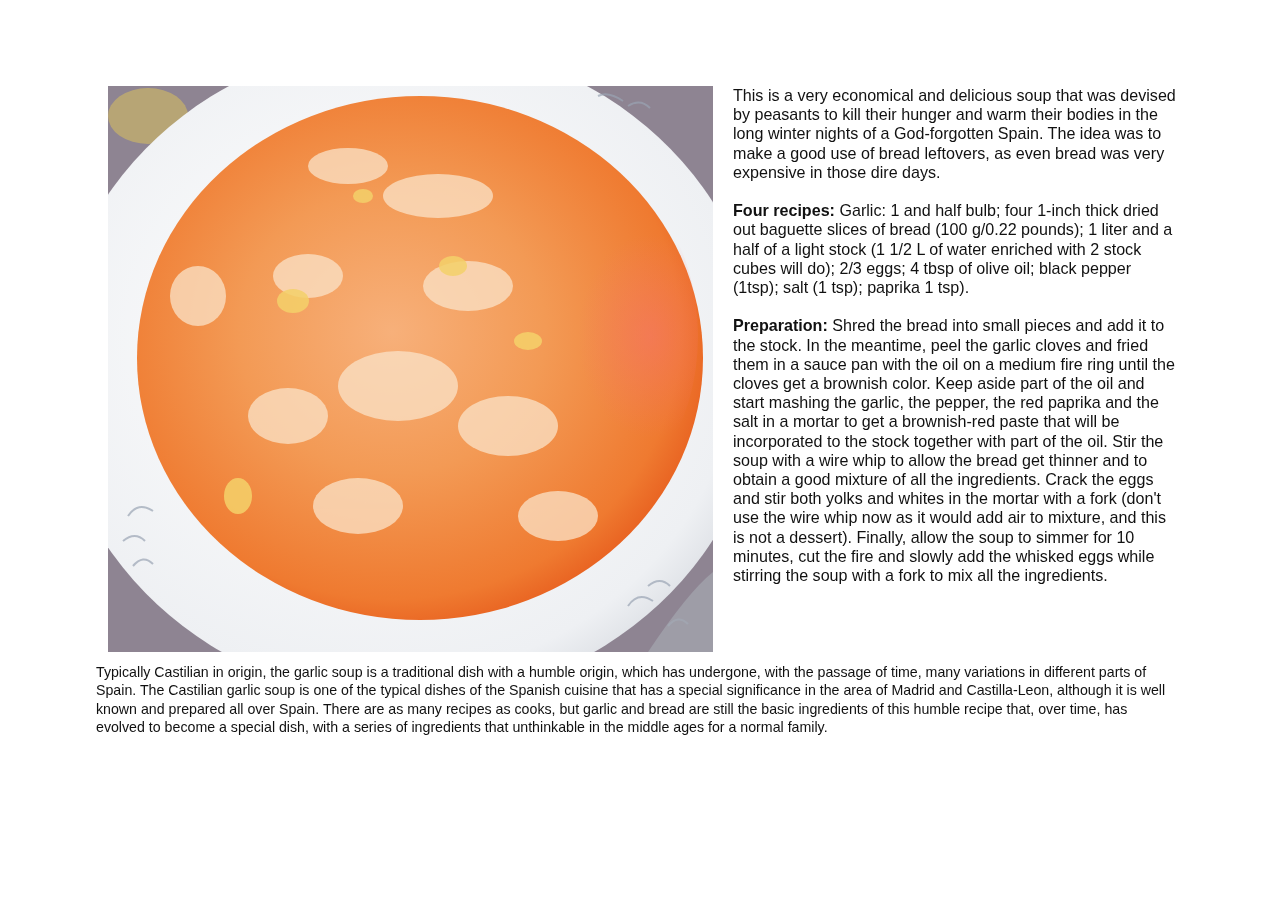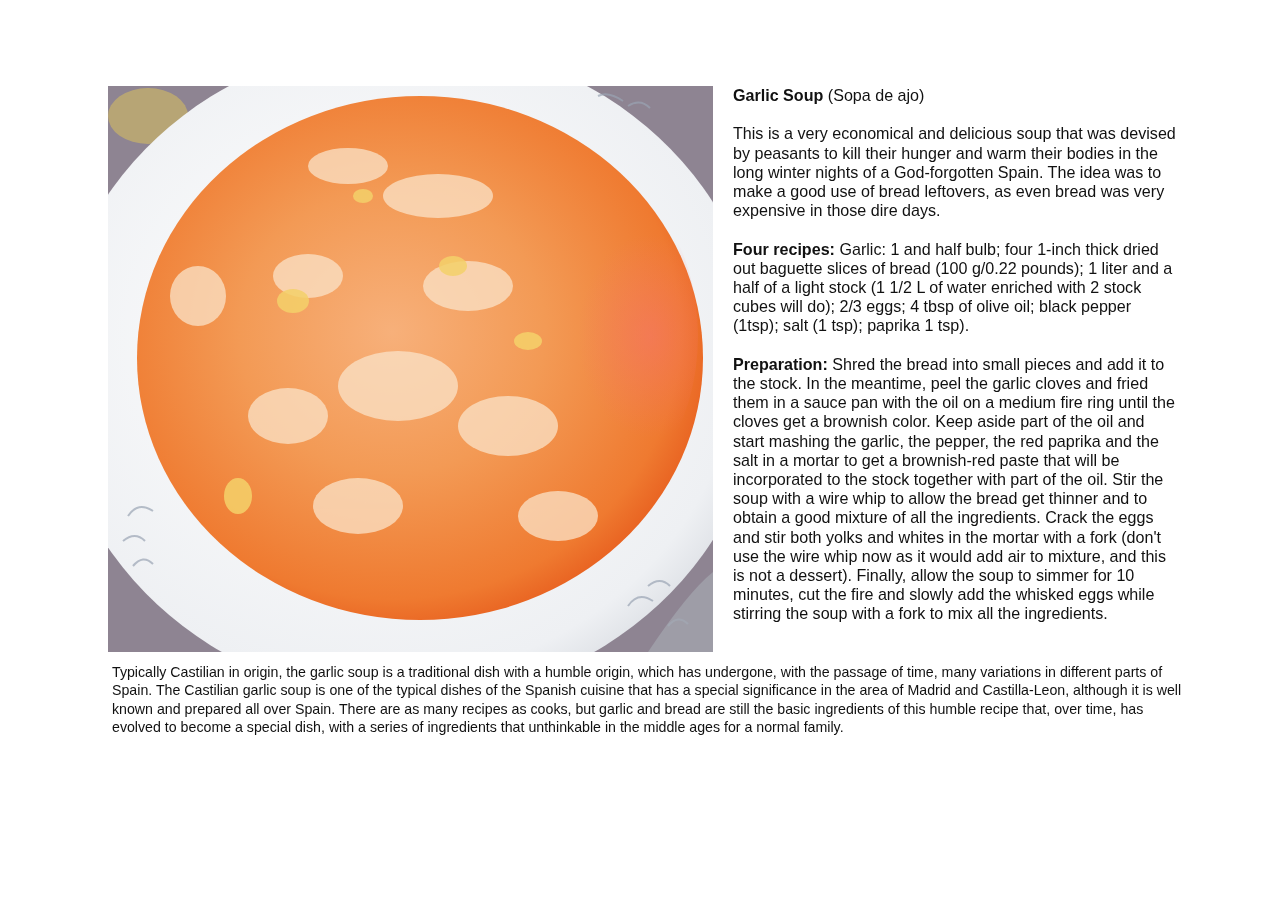--- a/index.html
+++ b/index.html
@@ -2,21 +2,21 @@
 <html><head>
   <meta charset="utf-8">
   <style>
     html, body { margin: 0; padding: 0; background: #ffffff; }
     body { width: 1280px; height: 905px; position: relative; overflow: hidden; font-family: "Liberation Sans", sans-serif; color: #111111; }
     .photo { position: absolute; left: 108px; top: 86px; width: 605px; height: 566px; overflow: hidden; background: #8e8492; }
     .photo svg { display: block; }
     .side { position: absolute; left: 733px; top: 86px; width: 445px; font-size: 16.1px; line-height: 19.2px; }
     .side p { margin: 0 0 19.2px 0; }
     .side b { font-weight: bold; }
-    .bottom { position: absolute; left: 112px; top: 663px; width: 1070px; font-size: 14.2px; line-height: 18.4px; margin: 0; }
+    .bottom { position: absolute; left: 96px; top: 663px; width: 1070px; font-size: 14.2px; line-height: 18.4px; margin: 0; }
   </style>
 </head>
 <body>
 
 <div class="photo">
   <svg width="605" height="566" viewBox="0 0 605 566" xmlns="http://www.w3.org/2000/svg">
     <defs>
       <radialGradient id="soupGrad" cx="45%" cy="45%" r="60%">
         <stop offset="0%" stop-color="#f7b07a"></stop>
         <stop offset="45%" stop-color="#f39a55"></stop>
@@ -60,19 +60,18 @@
     <g fill="none" stroke="#9aa4b4" stroke-width="2" opacity="0.7">
       <path d="M20 430 q10 -15 25 -5 M15 455 q12 -10 22 0 M25 480 q10 -12 20 -2"></path>
       <path d="M520 520 q10 -15 25 -5 M540 500 q12 -10 22 0 M560 540 q10 -12 20 -2"></path>
       <path d="M490 10 q10 -5 25 5 M520 20 q12 -8 22 2"></path>
     </g>
     <path d="M540 566 q40 -60 65 -80 l0 80 z" fill="#a8adb6" opacity="0.6"></path>
   </svg>
 </div>
 
 <div class="side">
-  <p><b>Garlic Soup</b><span> (Sopa de ajo)</span></p>
   <p>This is a very economical and delicious soup that was devised by peasants to kill their hunger and warm their bodies in the long winter nights of a God-forgotten Spain. The idea was to make a good use of bread leftovers, as even bread was very expensive in those dire days.</p>
   <p><b>Four recipes:</b><span> Garlic: 1 and half bulb; four 1-inch thick dried out baguette slices of bread (100 g/0.22 pounds); 1 liter and a half of a light stock (1 1/2 L of water enriched with 2 stock cubes will do); 2/3 eggs; 4 tbsp of olive oil; black pepper (1tsp); salt (1 tsp); paprika 1 tsp).</span></p>
   <p><b>Preparation:</b><span> Shred the bread into small pieces and add it to the stock. In the meantime, peel the garlic cloves and fried them in a sauce pan with the oil on a medium fire ring until the cloves get a brownish color. Keep aside part of the oil and start mashing the garlic, the pepper, the red paprika and the salt in a mortar to get a brownish-red paste that will be incorporated to the stock together with part of the oil. Stir the soup with a wire whip to allow the bread get thinner and to obtain a good mixture of all the ingredients. Crack the eggs and stir both yolks and whites in the mortar with a fork (don't use the wire whip now as it would add air to mixture, and this is not a dessert). Finally, allow the soup to simmer for 10 minutes, cut the fire and slowly add the whisked eggs while stirring the soup with a fork to mix all the ingredients.</span></p>
 </div>
 
 <p class="bottom">Typically Castilian in origin, the garlic soup is a traditional dish with a humble origin, which has undergone, with the passage of time, many variations in different parts of Spain. The Castilian garlic soup is one of the typical dishes of the Spanish cuisine that has a special significance in the area of Madrid and Castilla-Leon, although it is well known and prepared all over Spain. There are as many recipes as cooks, but garlic and bread are still the basic ingredients of this humble recipe that, over time, has evolved  to become a special dish, with a series of ingredients that unthinkable in the middle ages for a normal family.</p>
 
 </body></html>

